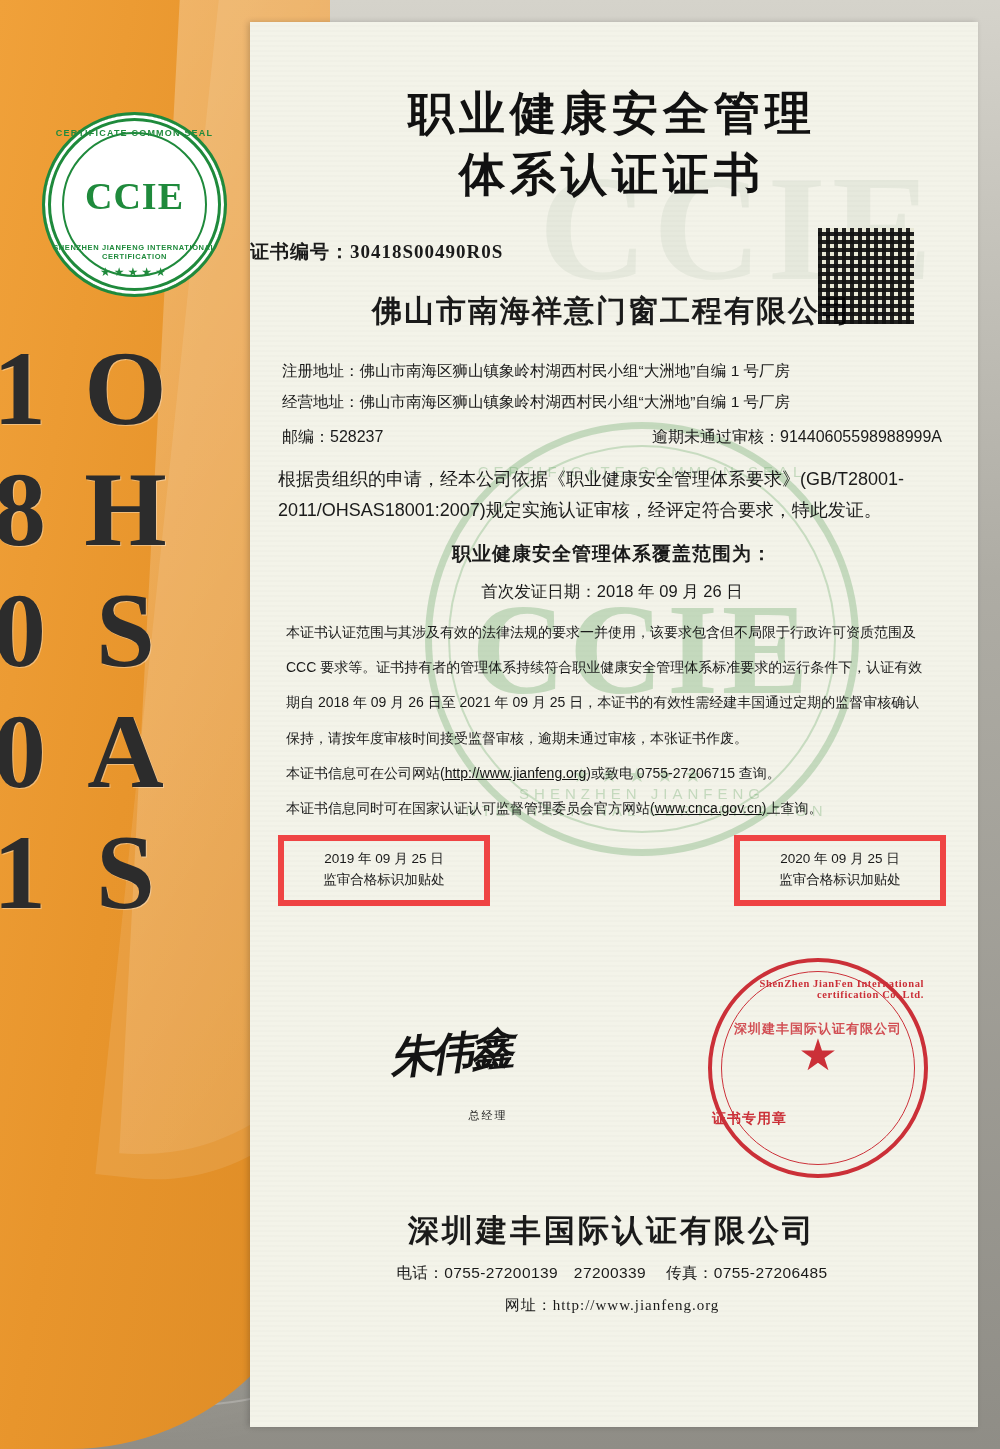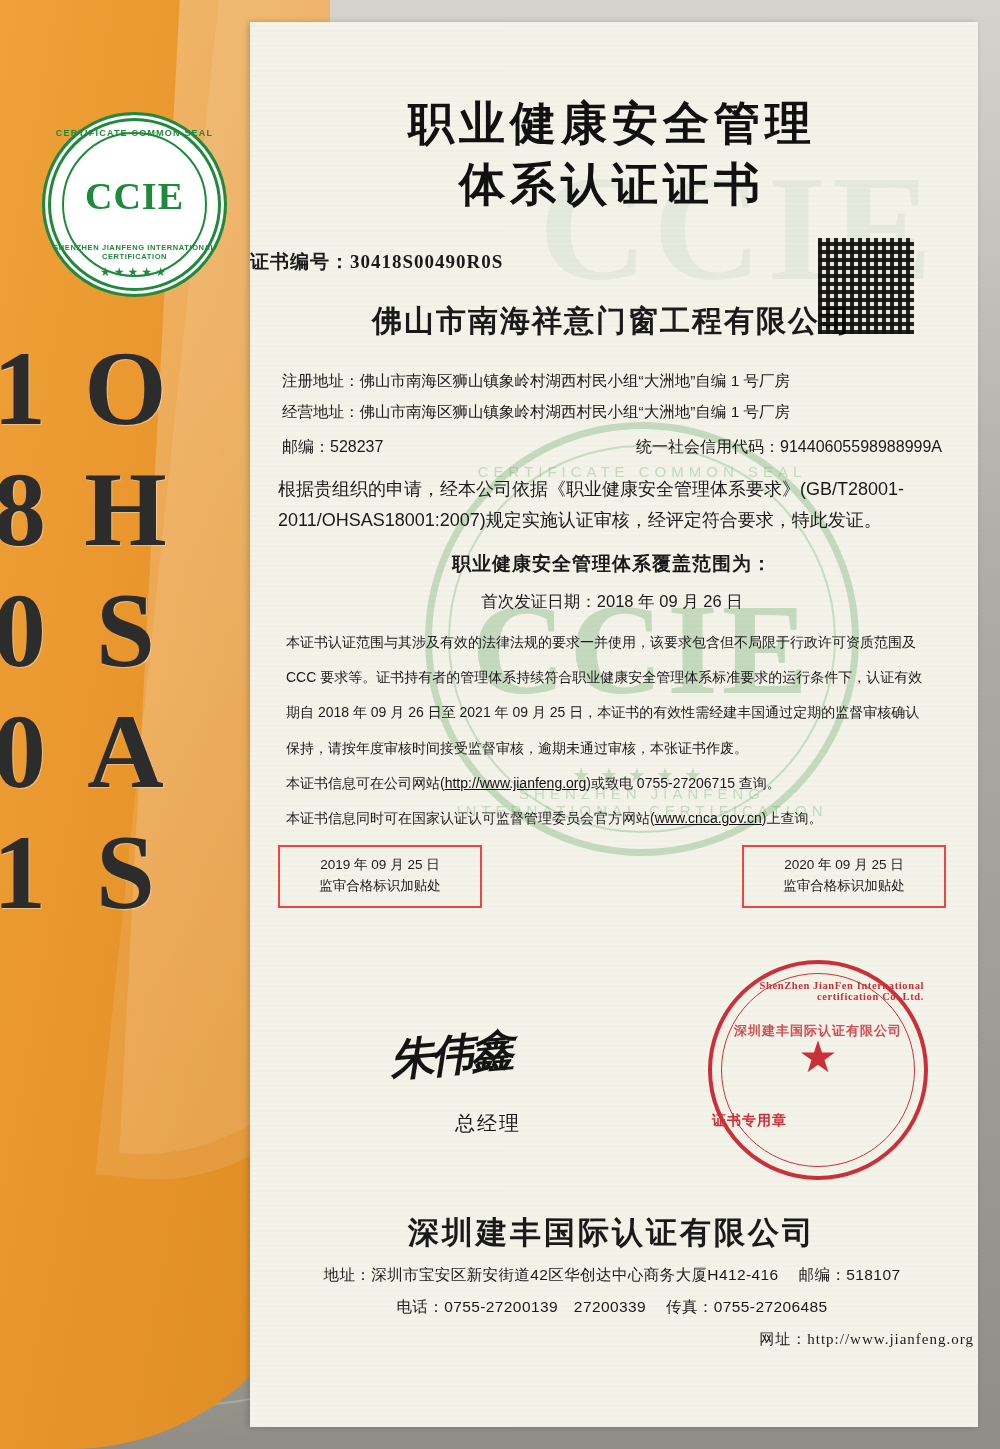--- a/index.html
+++ b/index.html
@@ -243,21 +243,21 @@
     text-align: center;
     font-size: 12px;
     color: #1f8a3c;
     letter-spacing: 3px;
   }
 
   
   .content {
     position: absolute;
     left: 0;
-    top: 10px;
+    top: 0;
     width: 724px;
     height: 1405px;
     color: #1a1a1a;
   }
   .cert-title {
     margin-top: 62px;
     text-align: center;
     font-family: "Liberation Serif", serif;
     font-weight: bold;
     font-size: 46px;
@@ -346,21 +346,21 @@
     text-decoration: underline;
   }
   .stamp-boxes {
     margin-top: 12px;
     padding: 0 28px;
     display: flex;
     justify-content: space-between;
   }
   .stamp-box {
     width: 200px;
-    border: 2px solid #ef4444;
+    border: 6px solid #ef4444;
     text-align: center;
     padding: 7px 0 9px 0;
     font-size: 13.5px;
     line-height: 1.6;
   }
 
   
   .sig-area {
     position: relative;
     height: 200px;
@@ -377,21 +377,21 @@
     color: #141414;
     transform: rotate(-5deg);
     letter-spacing: -4px;
   }
   .sig-label {
     position: absolute;
     left: 178px;
     top: 104px;
     width: 120px;
     text-align: center;
-    font-size: 20px;
+    font-size: 11px;
     letter-spacing: 2px;
   }
   .red-seal {
     position: absolute;
     right: 46px;
     top: -46px;
     width: 212px;
     height: 212px;
     border-radius: 50%;
     border: 4px solid #c8202a;
@@ -453,21 +453,21 @@
   }
   .footer-line {
     margin-top: 11px;
     text-align: center;
     font-size: 15.5px;
     letter-spacing: 0.4px;
   }
   .footer-line .gap { display: inline-block; width: 20px; }
   .footer-url {
     margin-top: 12px;
-    text-align: right;
+    text-align: center;
     font-family: "Liberation Serif", serif;
     font-size: 15px;
     letter-spacing: 1px;
   }
 </style>
 </head>
 <body>
 
 <div class="page">
 
@@ -525,21 +525,21 @@
           <span class="k">经营地址：</span>
           <span class="v">佛山市南海区狮山镇象岭村湖西村民小组“大洲地”自编 1 号厂房</span>
         </div>
       </div>
 
       <div class="meta-row">
         <div>
           <span>邮编：</span><span>528237</span>
         </div>
         <div>
-          <span>统一社会信用代码：</span><span>91440605598988999A</span>
+          <span>逾期未通过审核：</span><span>91440605598988999A</span>
         </div>
       </div>
 
       <div class="para">根据贵组织的申请，经本公司依据《职业健康安全管理体系要求》(GB/T28001-2011/OHSAS18001:2007)规定实施认证审核，经评定符合要求，特此发证。</div>
 
       <div class="scope-title">职业健康安全管理体系覆盖范围为：</div>
 
       <div class="issue-date">
         <span>首次发证日期：</span><span>2018 年 09 月 26 日</span>
       </div>
@@ -576,23 +576,20 @@
           <div class="rs-inner"></div>
           <div class="rs-top">ShenZhen JianFen International certification Co.,Ltd.</div>
           <div class="rs-cn">深圳建丰国际认证有限公司</div>
           <div class="rs-star">★</div>
           <div class="rs-bottom">证书专用章</div>
         </div>
       </div>
 
       <div class="issuer">深圳建丰国际认证有限公司</div>
 
-      <div class="footer-line">
-        <span>地址：</span><span>深圳市宝安区新安街道42区华创达中心商务大厦H412-416</span><span class="gap"></span><span>邮编：</span><span>518107</span>
-      </div>
 
       <div class="footer-line">
         <span>电话：</span><span>0755-27200139　27200339</span><span class="gap"></span><span>传真：</span><span>0755-27206485</span>
       </div>
 
       <div class="footer-url">
         <span>网址：</span><span>http://www.jianfeng.org</span>
       </div>
 
     </div>

